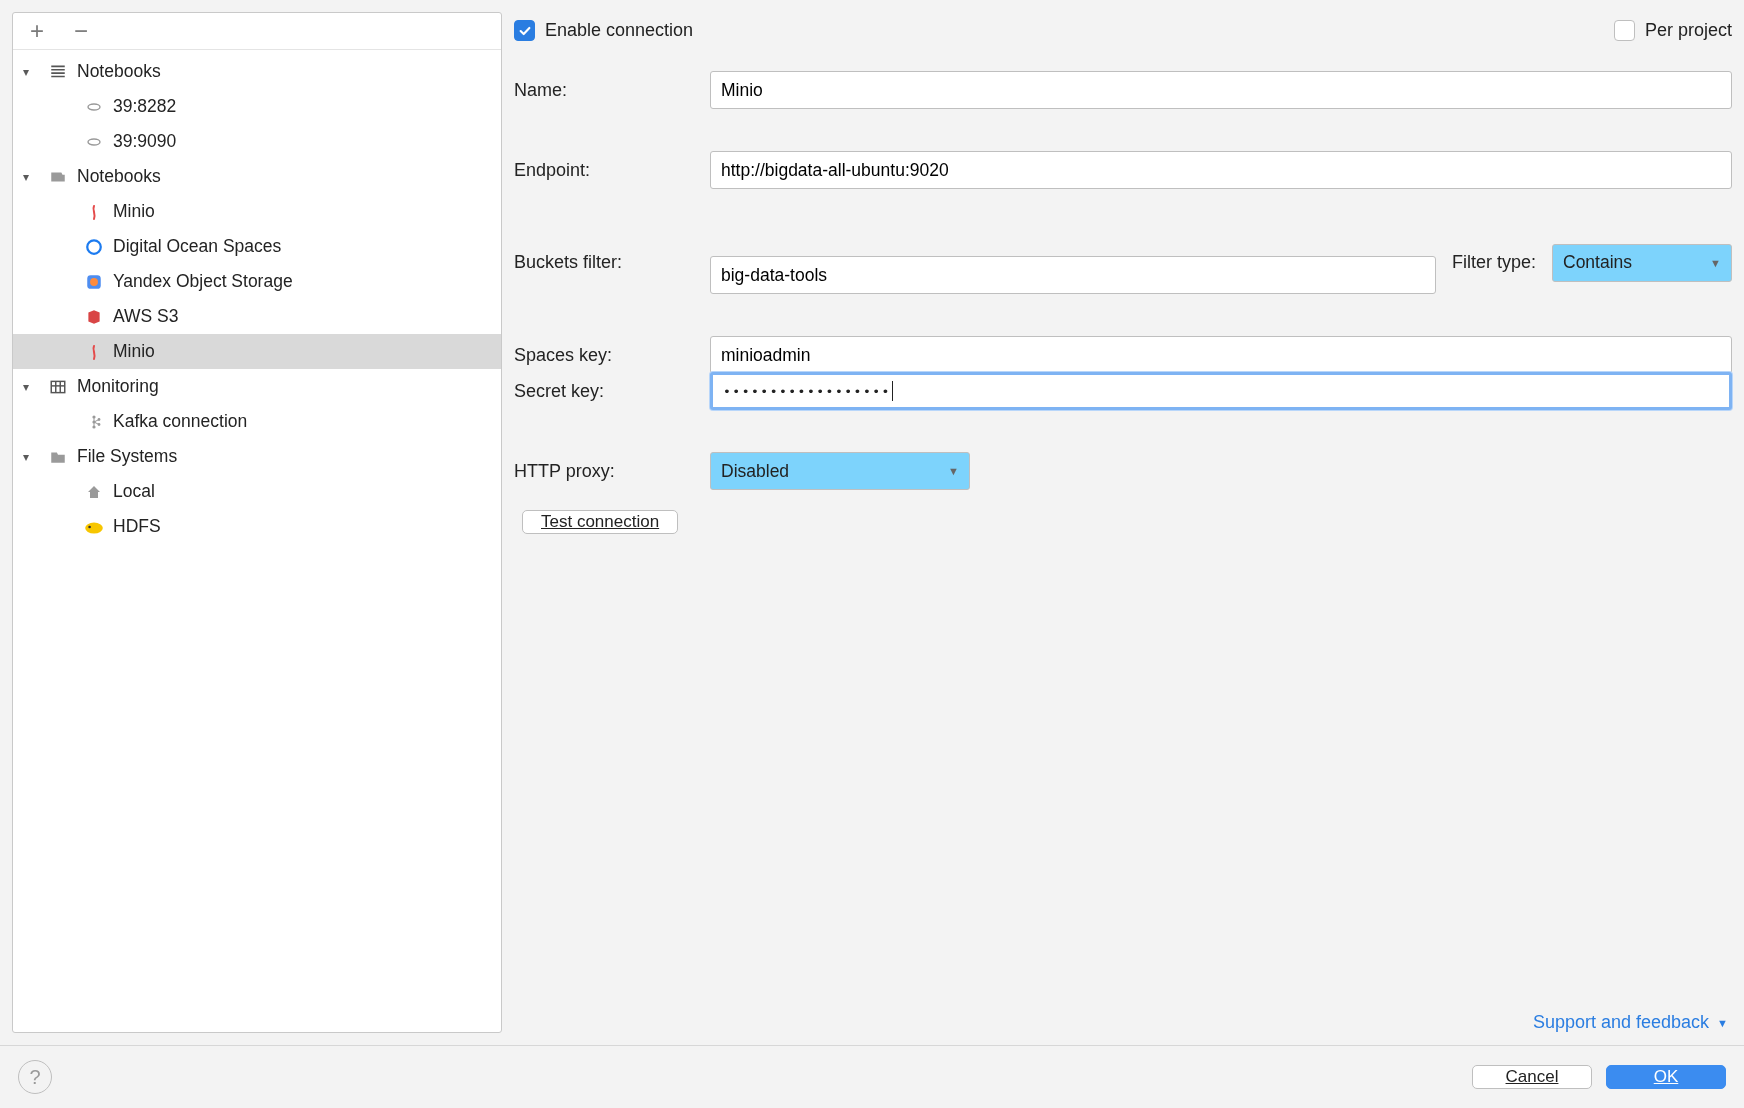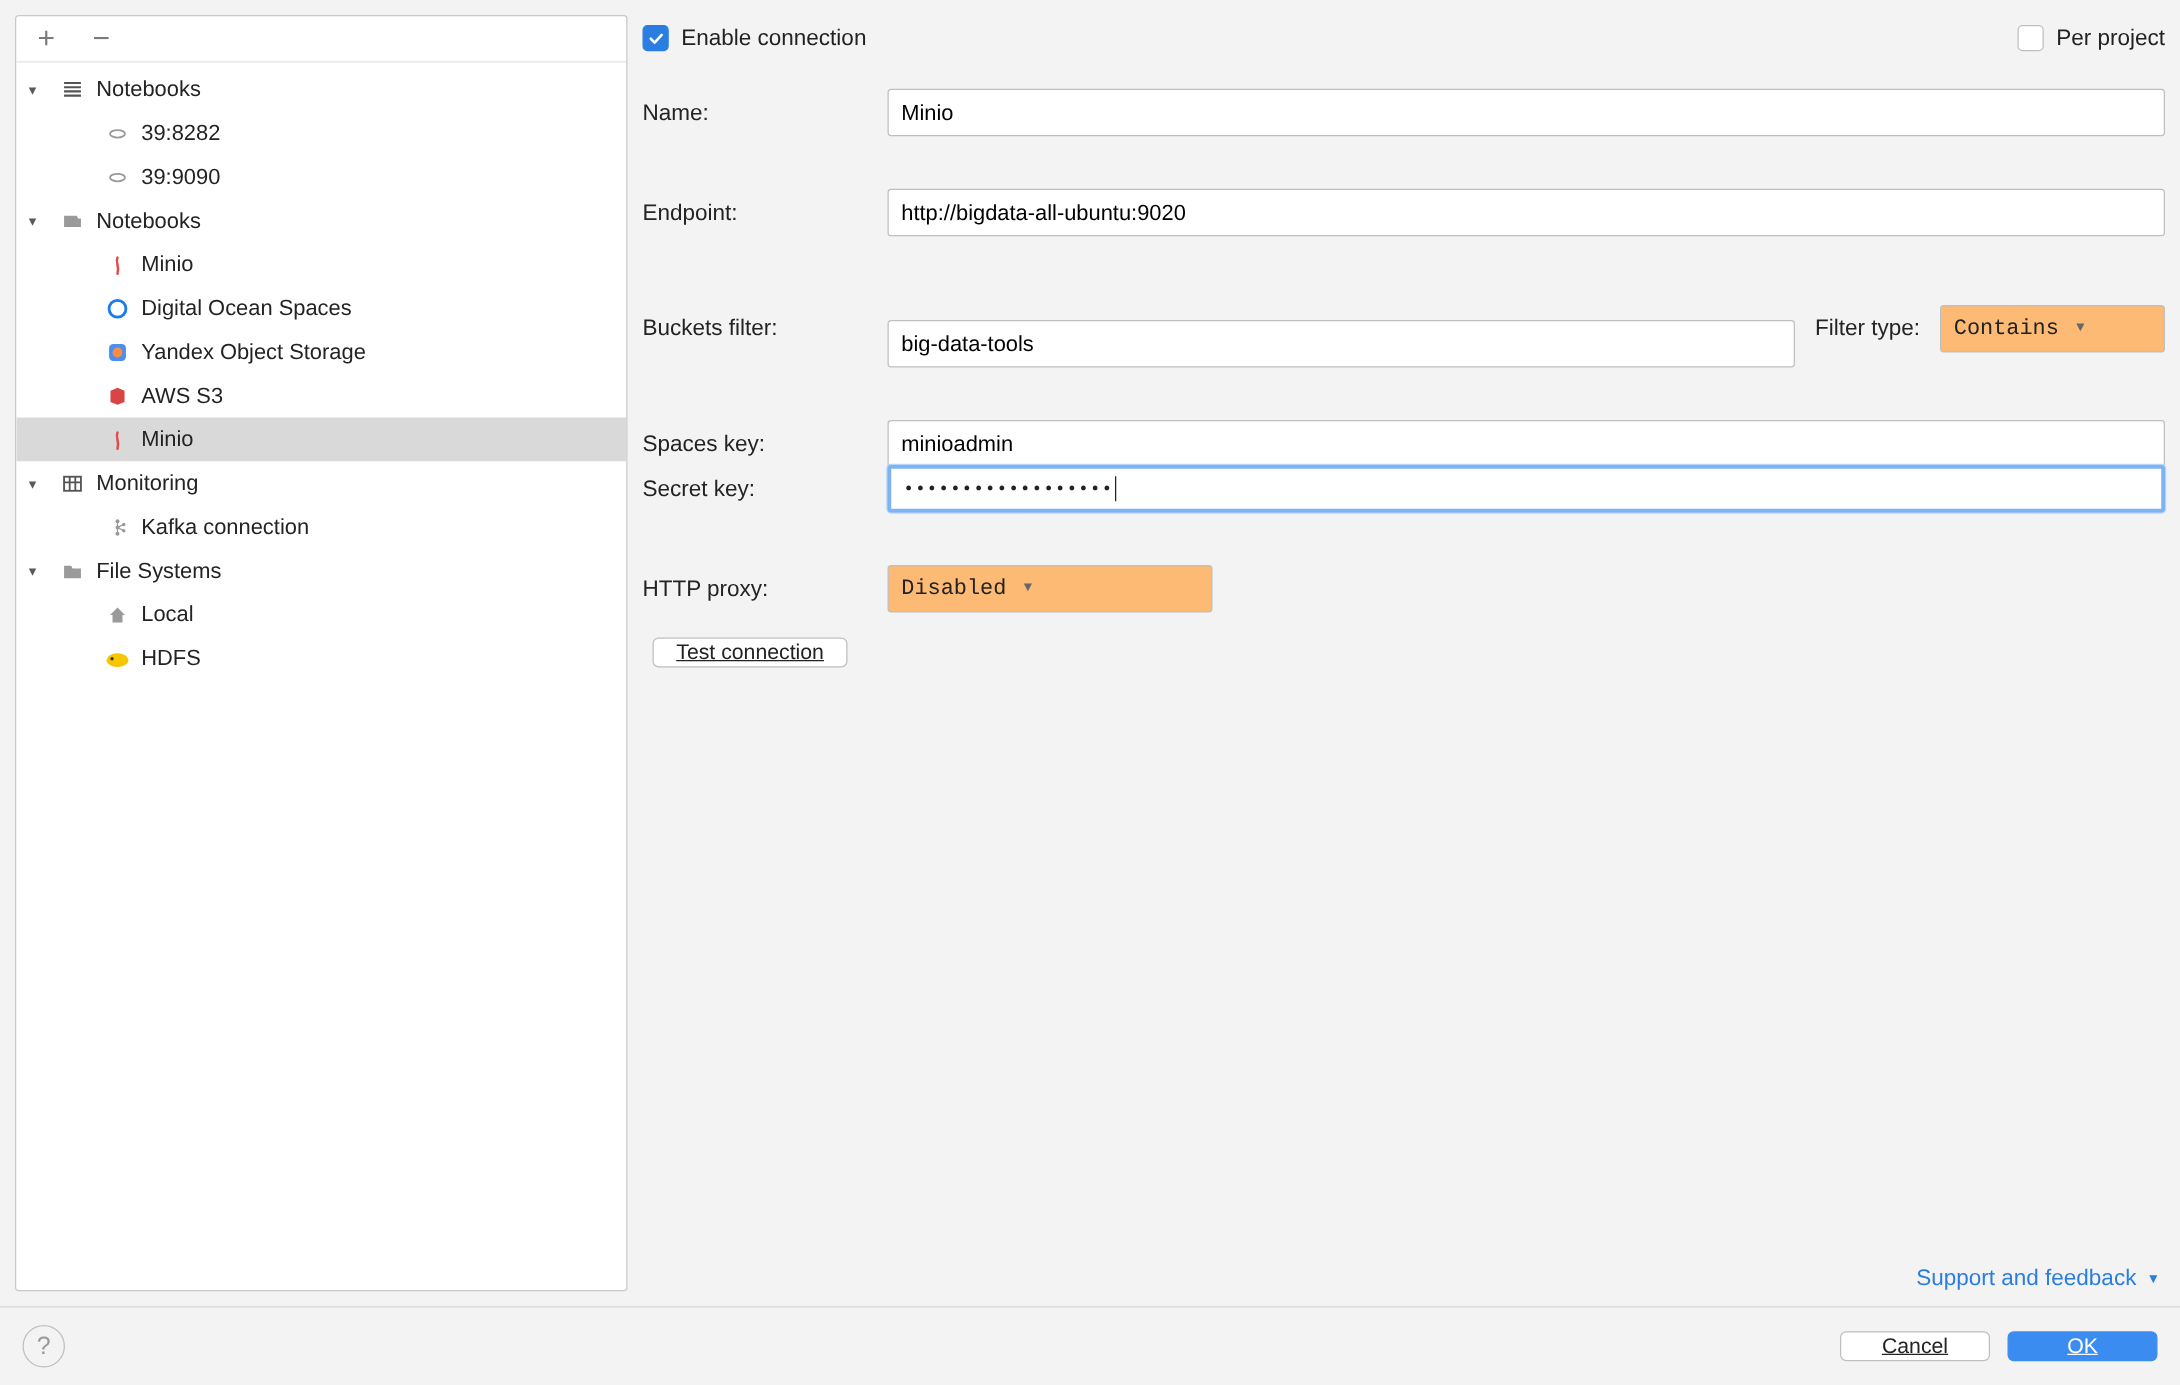--- a/index.html
+++ b/index.html
@@ -129,28 +129,28 @@
     background: #fff;
     padding: 0 10px;
     font-size: 17.5px;
     width: 100%;
   }
   .row-inline { display: flex; align-items: center; gap: 16px; }
   .select {
     height: 38px;
     border: 1px solid #bfbfbf;
     border-radius: 3px;
-    background: #fdba74;
+    background: #7dd3fc;
     display: inline-flex;
     align-items: center;
+    justify-content: space-between;
     padding: 0 10px;
     font-size: 17.5px;
     min-width: 180px;
     cursor: pointer;
-    font-family: Liberation Mono, monospace;
   }
   .select .tri {
     font-size: 11px;
     color: #666;
     margin-left: 14px;
   }
   .btn {
     height: 24px;
     padding: 0 18px;
     border: 1px solid #bfbfbf;

